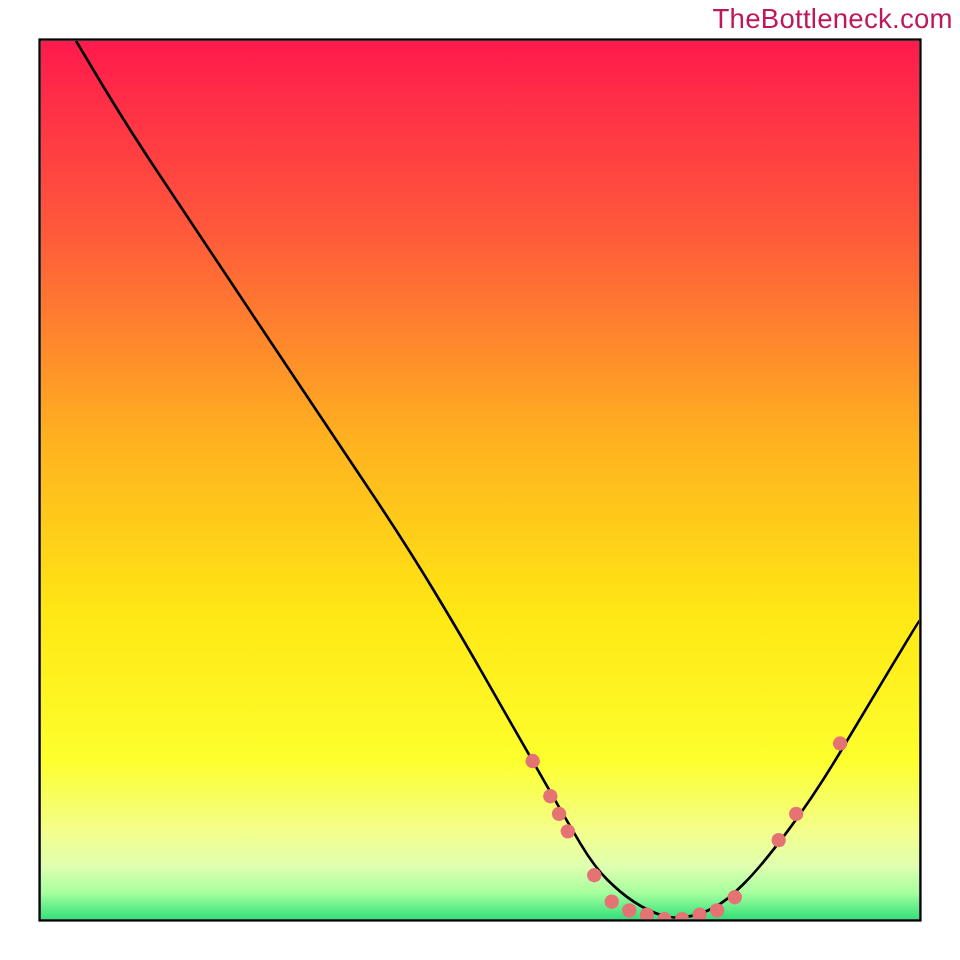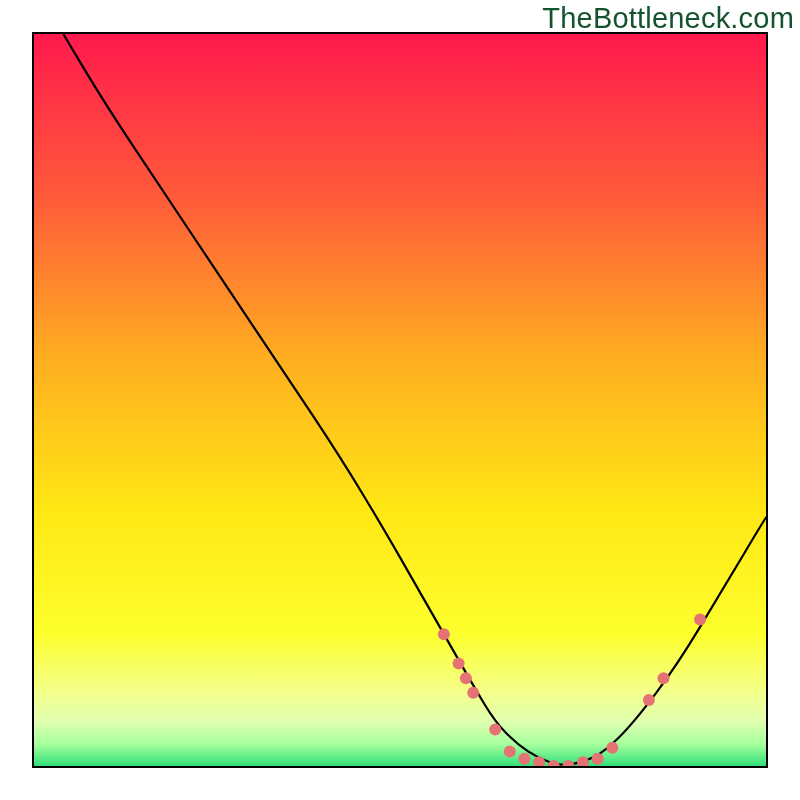--- a/index.html
+++ b/index.html
@@ -12,23 +12,23 @@
   }
   .frame {
     position: relative;
     width: 800px;
     height: 800px;
   }
   .watermark {
     position: absolute;
     top: 2px;
     right: 6px;
-    font-size: 29px;
+    font-size: 23px;
     font-weight: 400;
-    color: #14532d;
+    color: #be185d;
     letter-spacing: 0.2px;
     z-index: 10;
     margin-left: 31px;
   }
   .plot-border {
     position: absolute;
     left: 32px;
     top: 32px;
     width: 736px;
     height: 736px;

